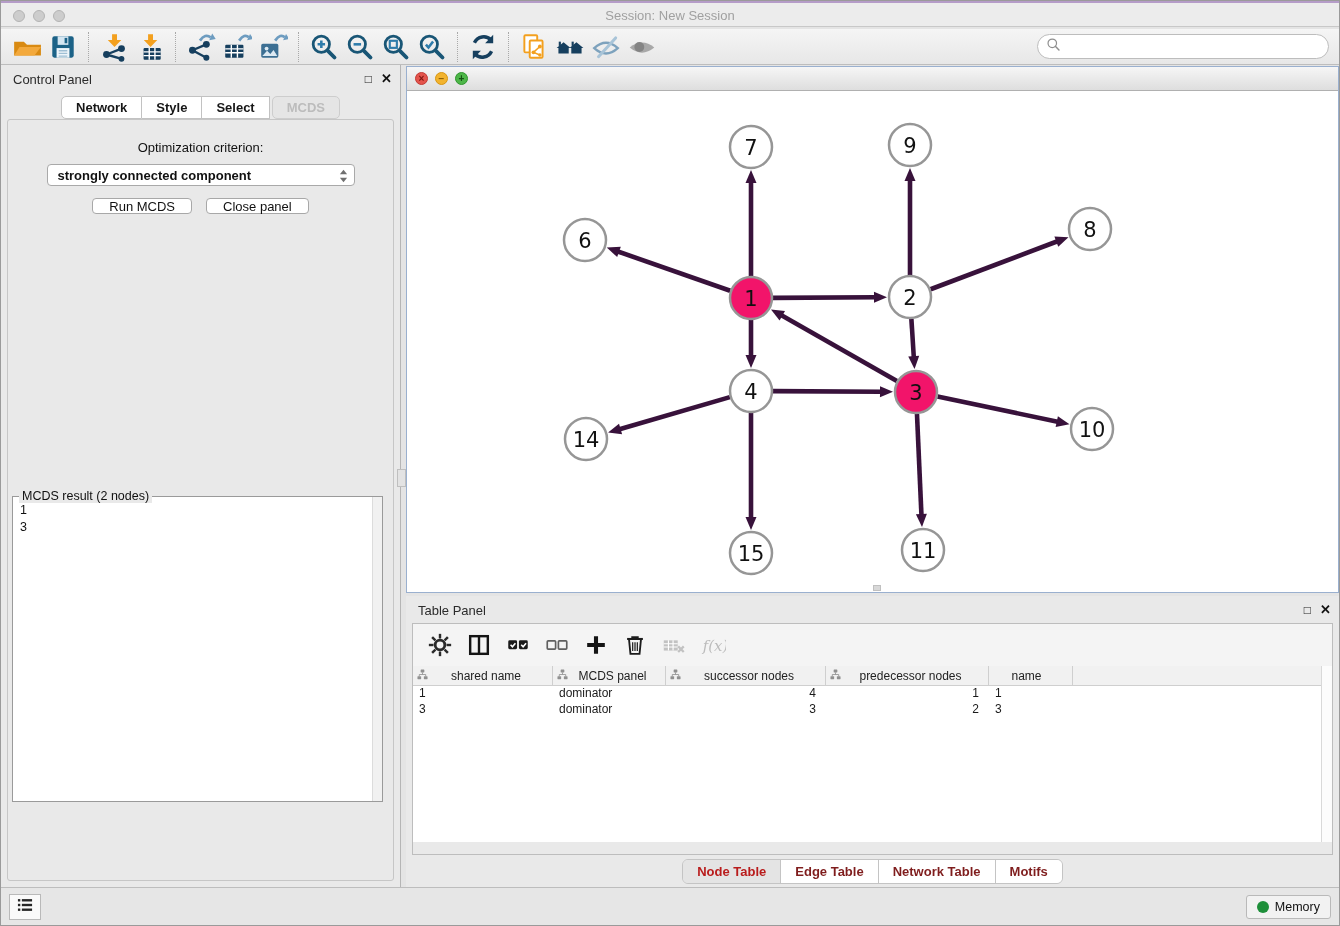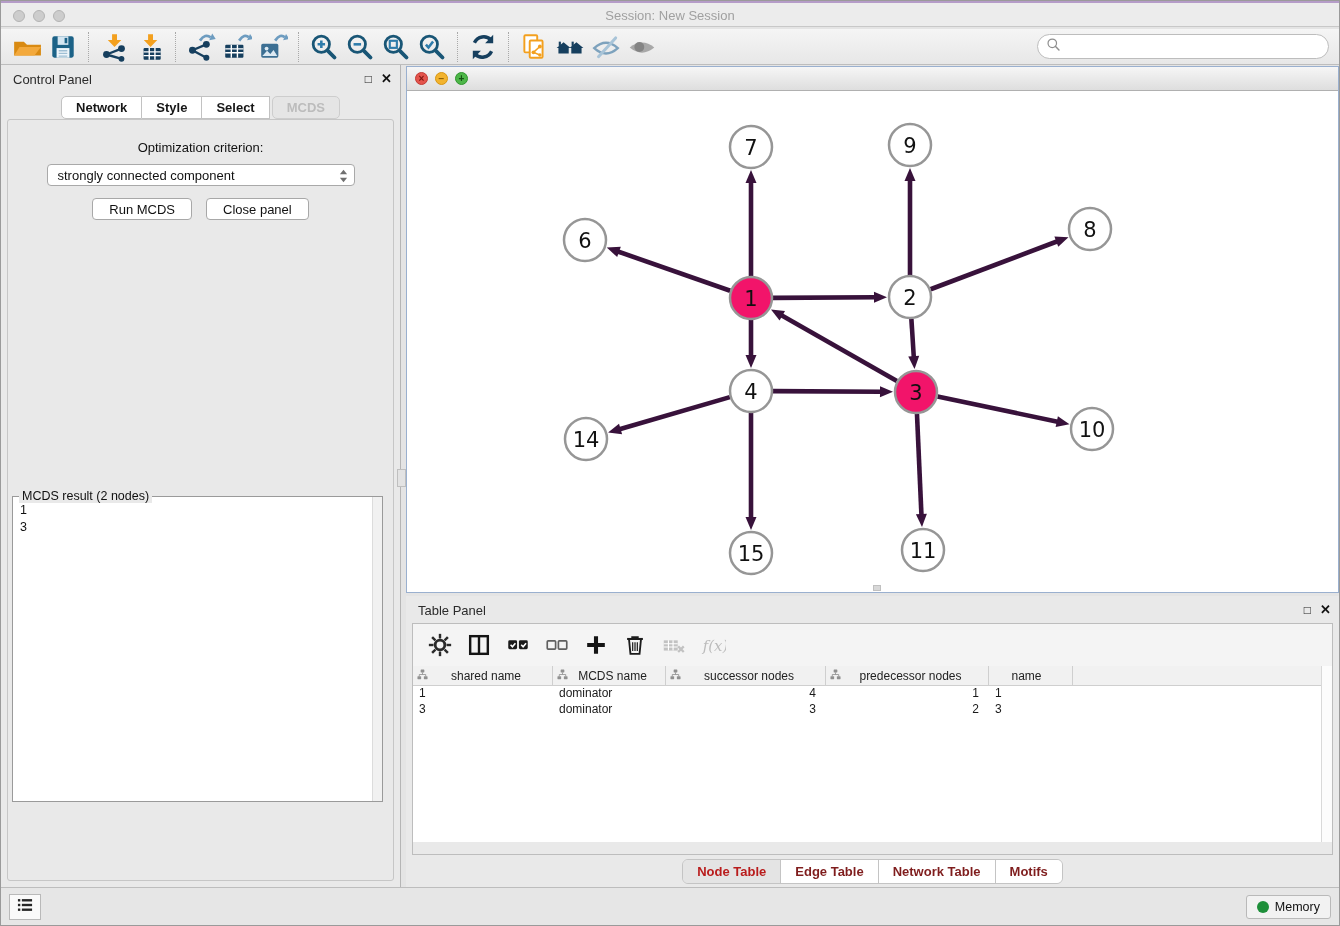--- a/index.html
+++ b/index.html
@@ -24,24 +24,24 @@
   .panel-head { position:relative; height:28px; }
   .panel-head .ptitle { position:absolute; left:12px; top:7px; font-size:13px; color:#2b2b2b; }
   .panel-head .pctl { position:absolute; right:8px; top:6px; display:flex; gap:9px; align-items:center; }
   .float-glyph { font-size:12px; color:#222; } .close-glyph { font-size:13px; font-weight:bold; color:#111; }
   .ctl-tabs { position:absolute; left:0; right:0; top:31px; display:flex; justify-content:center; }
   .tab { font-size:13px; font-weight:bold; color:#161616; background:#fff; border:1px solid #c2c2c2; border-left:none; padding:3px 14px; }
   .tab.first { border-left:1px solid #c2c2c2; border-radius:5px 0 0 5px; }
   .tab.active { background:#e5e5e5; color:#bcbcbc; border:1px solid #cdcdcd; border-radius:5px; margin-left:2px; }
   .ctl-box { position:absolute; left:6px; right:6px; top:54px; bottom:8px; border:1px solid #c6c6c6; border-radius:3px; background:#e9e9e9; }
   .crit-label { margin-top:20px; text-align:center; font-size:13px; color:#111; }
-  .dropdown { position:relative; margin:9px auto 0 auto; width:308px; height:22px; background:#fff; border:1px solid #a9a9a9; border-radius:4px; font-size:13px; color:#111; display:flex; align-items:center; padding:0 22px 0 10px; }
+  .dropdown { position:relative; margin:9px auto 0 auto; width:308px; height:22px; background:#fff; border:1px solid #a9a9a9; border-radius:4px; font-size:13px; color:#111; display:flex; align-items:center; padding:0 22px 0 10px;font-weight:bold; }
   .dropdown .stepper { position:absolute; right:5px; top:2px; }
   .btn-row { display:flex; justify-content:center; gap:14px; margin-top:12px; }
-  .pbtn { height:22px; padding:0 16px; background:#fff; border:1px solid #a8a8a8; border-radius:4px; font-size:13px; color:#111; font-family:"Liberation Sans",sans-serif; }
+  .pbtn { height:16px; padding:0 16px; background:#fff; border:1px solid #a8a8a8; border-radius:4px; font-size:13px; color:#111; font-family:"Liberation Sans",sans-serif; }
   .result-group { position:absolute; left:4px; right:10px; top:376px; height:306px; border:1px solid #9a9a9a; background:#fff; }
   .result-legend { position:absolute; top:-8px; left:6px; background:#e9e9e9; padding:0 3px; font-size:12.5px; color:#111; }
   .result-scroll { position:absolute; right:0; top:0; bottom:0; width:10px; background:#f1f1f1; border-left:1px solid #dcdcdc; }
   .result-lines { padding:5px 7px; font-size:12.5px; color:#111; line-height:17px; }
 
   
   .net-frame { position:absolute; left:405px; top:65px; right:0; height:527px; border:1px solid #9ab0cf; background:#fff; }
   .net-titlebar { position:relative; height:24px; background:linear-gradient(#f6f6f6,#dedede); border-bottom:1px solid #b0b0b0; }
   .net-titlebar .ntitle { position:absolute; left:0; right:0; top:4px; text-align:center; font-size:13px; color:#222; }
   .lights { position:absolute; left:8px; top:5px; display:flex; gap:7px; }
@@ -427,21 +427,21 @@
             </div>
             <div class="th" style="width: 113px;">
               <span class="hic"><svg viewBox="0 0 12 12" width="11" height="11">
                   <g fill="#909090">
                     <rect x="4" y="0.5" width="4" height="3.2" rx="0.5"></rect>
                     <rect x="0.5" y="8" width="4" height="3.2" rx="0.5"></rect>
                     <rect x="7.5" y="8" width="4" height="3.2" rx="0.5"></rect>
                   </g>
                   <path d="M6 3.7v2.3M2.5 8V6h7v2" fill="none" stroke="#909090" stroke-width="0.9"></path>
                 </svg></span>
-              <span class="hlabel">MCDS name</span>
+              <span class="hlabel">MCDS panel</span>
             </div>
             <div class="th" style="width: 160px;">
               <span class="hic"><svg viewBox="0 0 12 12" width="11" height="11">
                   <g fill="#909090">
                     <rect x="4" y="0.5" width="4" height="3.2" rx="0.5"></rect>
                     <rect x="0.5" y="8" width="4" height="3.2" rx="0.5"></rect>
                     <rect x="7.5" y="8" width="4" height="3.2" rx="0.5"></rect>
                   </g>
                   <path d="M6 3.7v2.3M2.5 8V6h7v2" fill="none" stroke="#909090" stroke-width="0.9"></path>
                 </svg></span>

